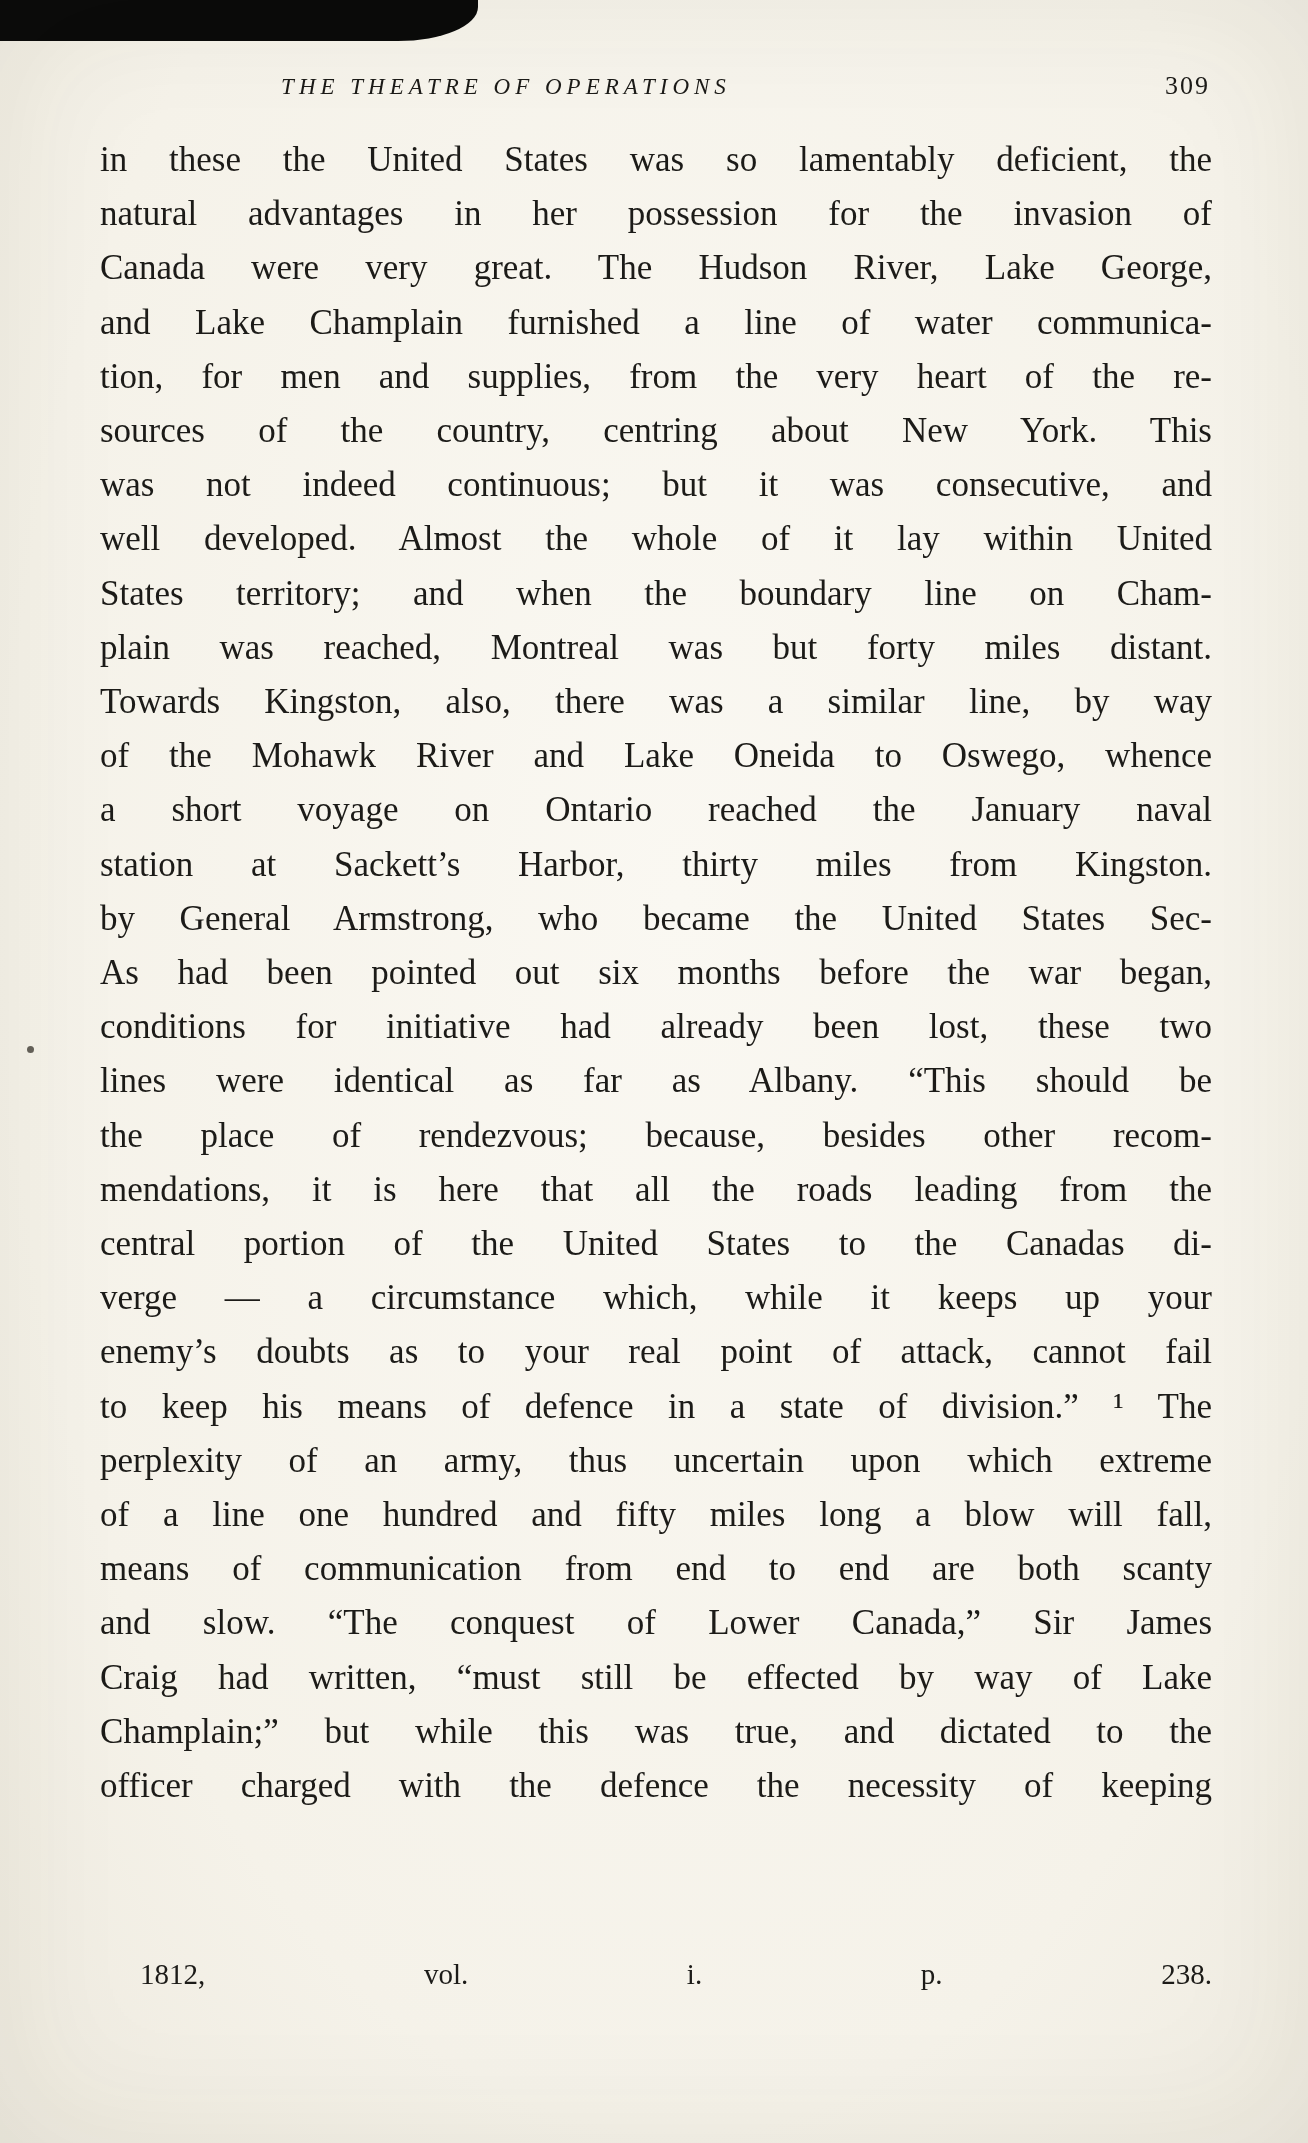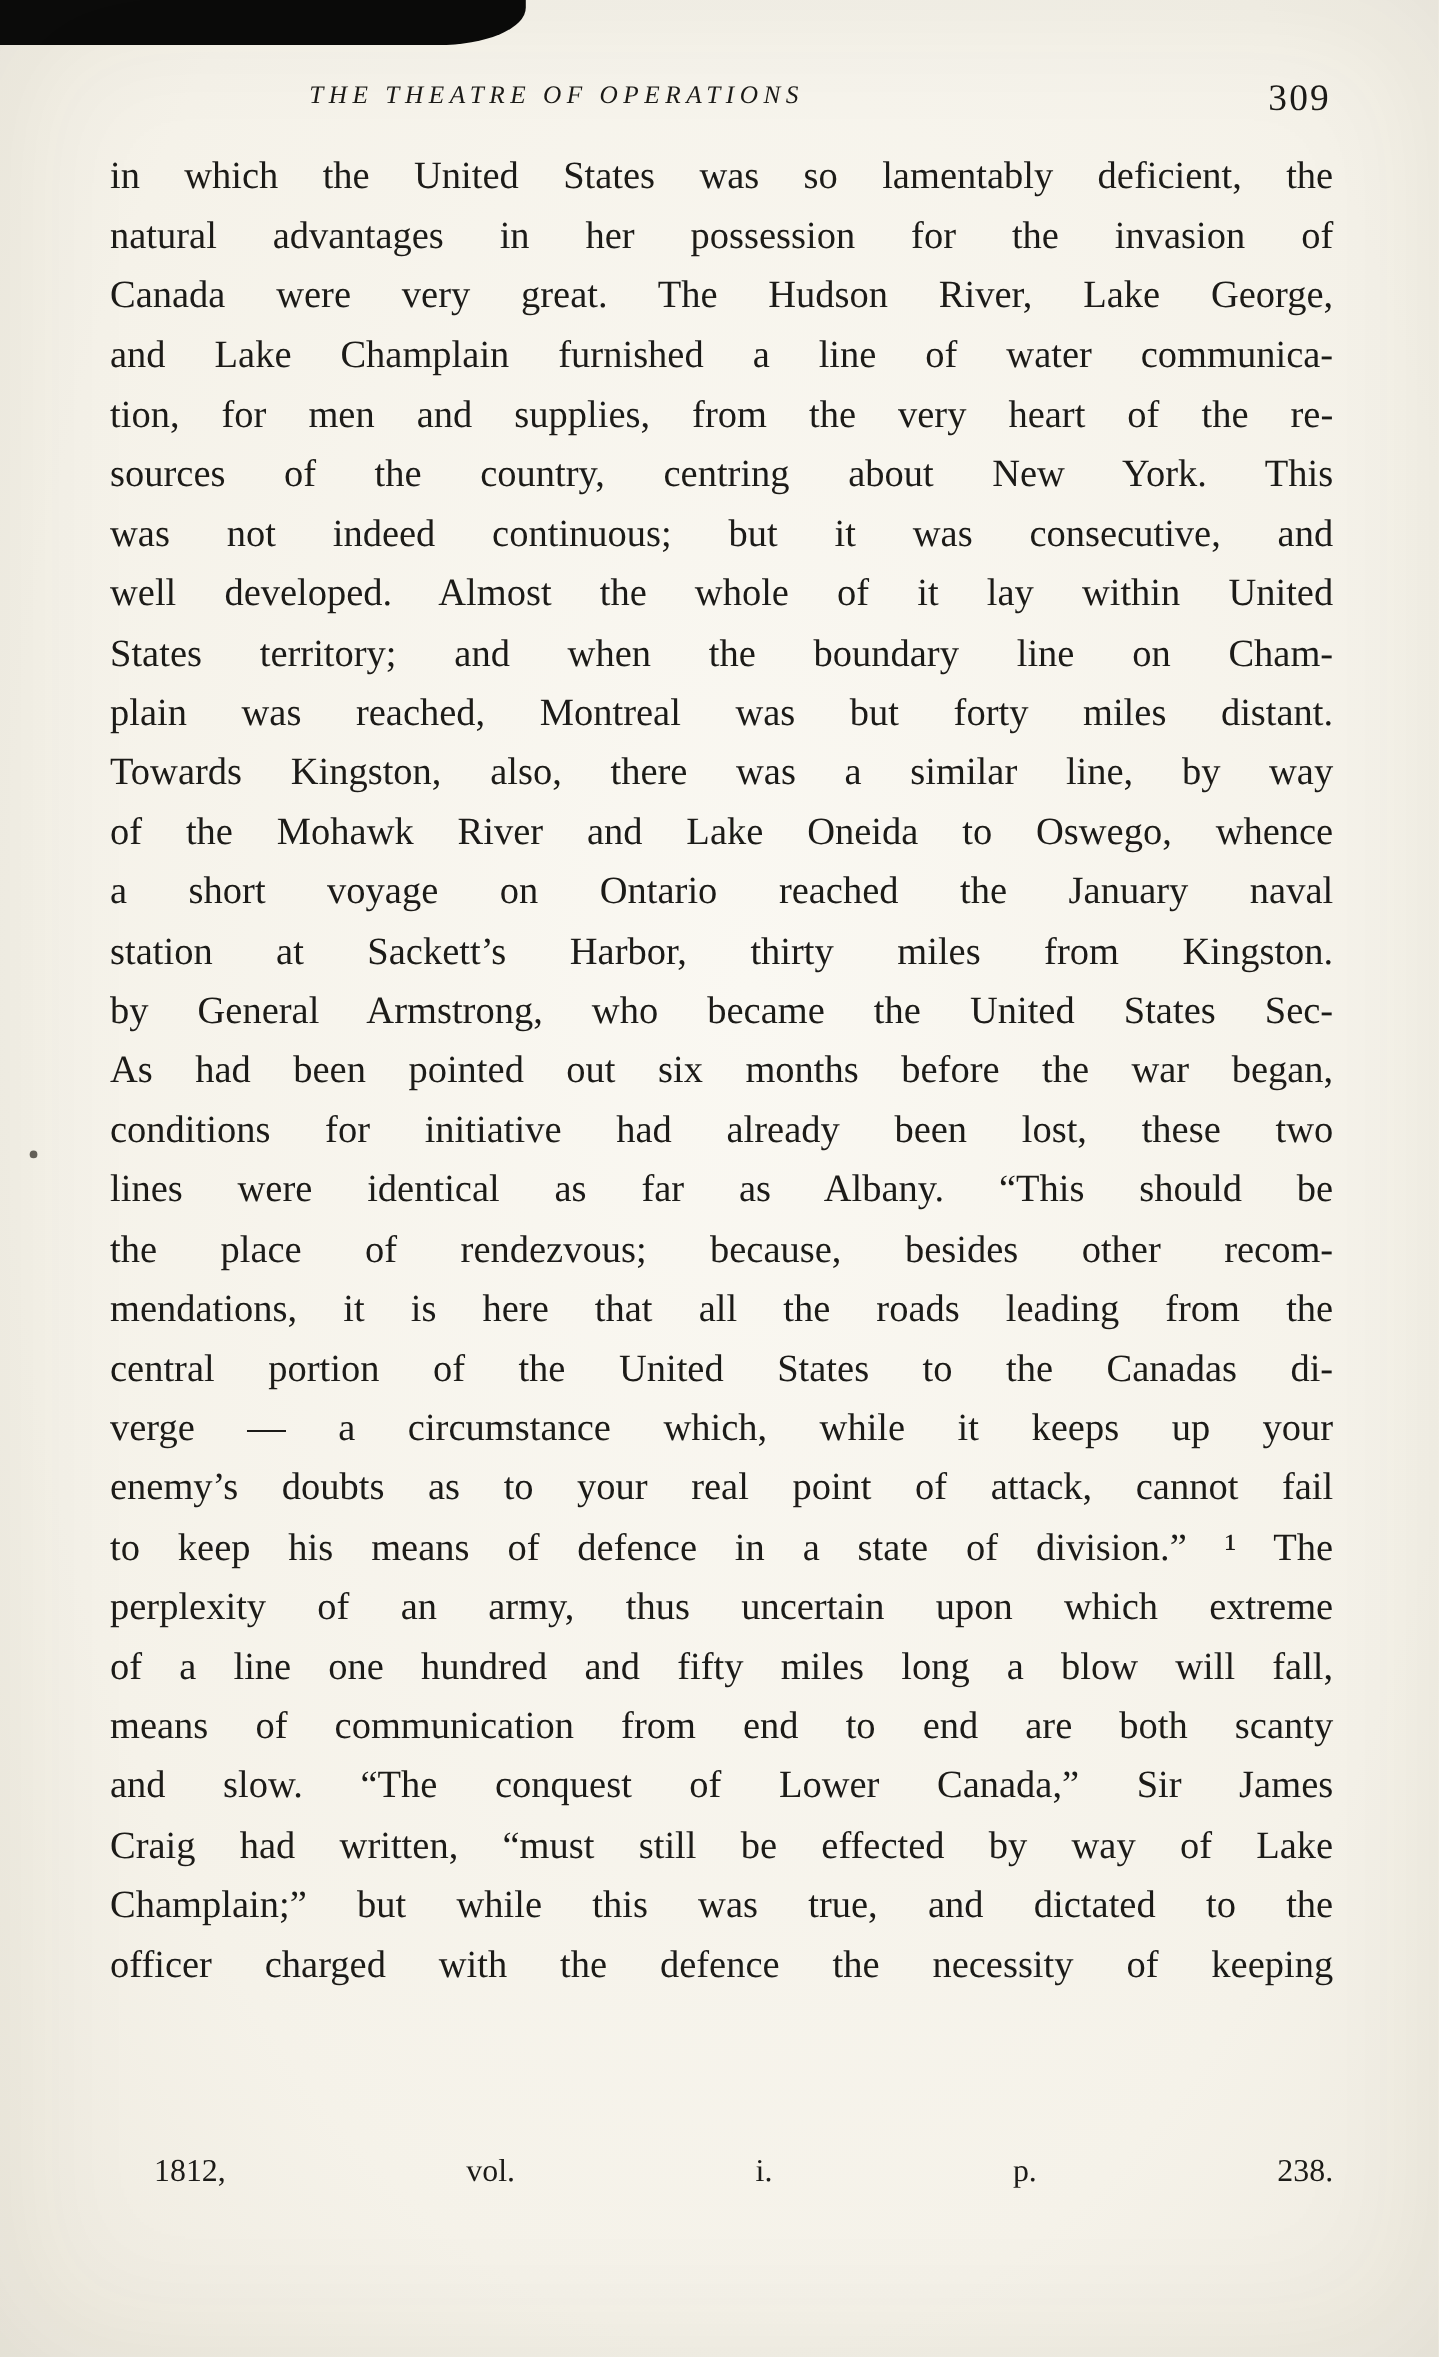--- a/index.html
+++ b/index.html
@@ -57,21 +57,21 @@
     top: 0;
     font-style: italic;
     font-size: 23px;
     letter-spacing: 5px;
     white-space: nowrap;
   }
   .page-number {
     position: absolute;
     right: 2px;
     top: -3px;
-    font-size: 34px;
+    font-size: 26px;
     letter-spacing: 2px;
     margin-left: 14px;
   }
   .body-text {
     position: absolute;
     top: 133px;
     left: 100px;
     width: 1112px;
     font-size: 35px;
     line-height: 54.2px;
@@ -106,21 +106,21 @@
 
 <div class="scan-bar"></div>
 <div class="scan-speck"></div>
 
 <div class="page-header">
   <div class="running-title">THE THEATRE OF OPERATIONS</div>
   <div class="page-number">309</div>
 </div>
 
 <div class="body-text">
-    <div class="body-line">in which the United States was so lamentably deficient, the</div>
+    <div class="body-line">in these the United States was so lamentably deficient, the</div>
     <div class="body-line">natural advantages in her possession for the invasion of</div>
     <div class="body-line">Canada were very great.  The Hudson River, Lake George,</div>
     <div class="body-line">and Lake Champlain furnished a line of water communica-</div>
     <div class="body-line">tion, for men and supplies, from the very heart of the re-</div>
     <div class="body-line">sources of the country, centring about New York.  This</div>
     <div class="body-line">was not indeed continuous; but it was consecutive, and</div>
     <div class="body-line">well developed.  Almost the whole of it lay within United</div>
     <div class="body-line">States territory; and when the boundary line on Cham-</div>
     <div class="body-line">plain was reached, Montreal was but forty miles distant.</div>
     <div class="body-line">Towards Kingston, also, there was a similar line, by way</div>

